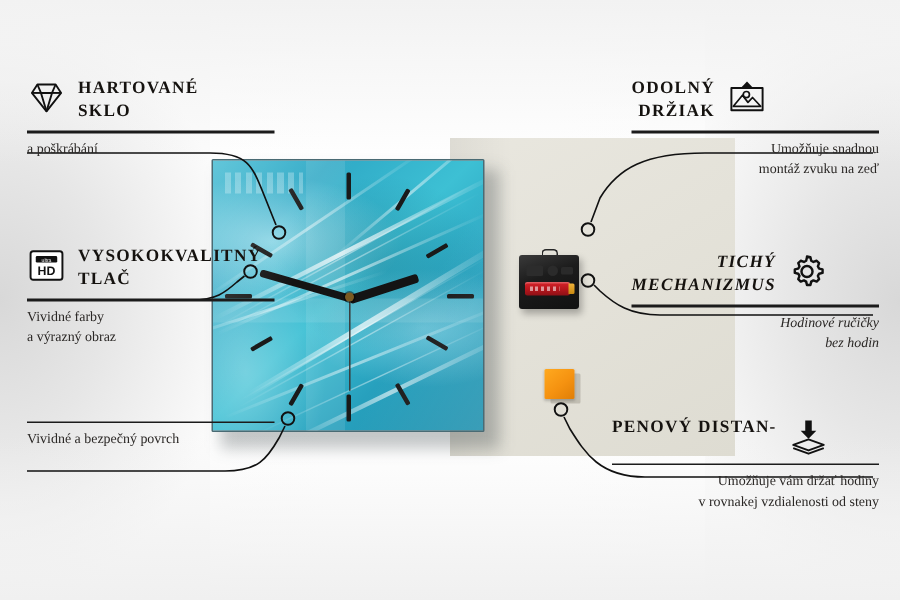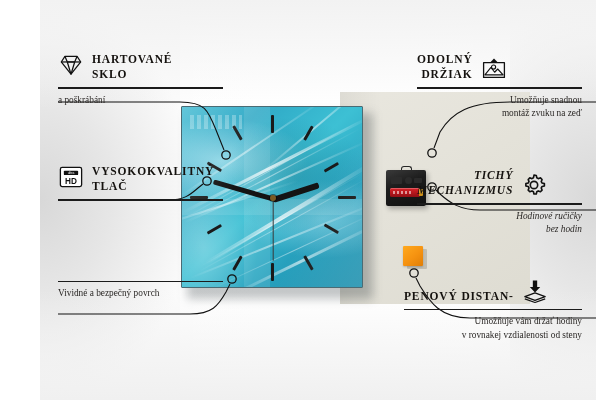--- a/index.html
+++ b/index.html
@@ -2,21 +2,21 @@
 <html><head>
 <meta charset="utf-8">
 <style>
   * { margin:0; padding:0; box-sizing:border-box; }
   html,body { width:600px; height:400px; overflow:hidden; }
   body {
     font-family:"Liberation Serif", serif;
     background:#ffffff;
     position:relative;
   }
-  #stage { position:absolute; inset:0; width:556px; height:400px; overflow:hidden;margin-left:40px; }
+  #stage { position:absolute; inset:0; width:600px; height:400px; overflow:hidden; }
 
   
   .bg-base { position:absolute; inset:0; background:#fbfbfb; }
   .bg-vig-l { position:absolute; left:0; top:0; width:230px; height:400px;
       background:radial-gradient(ellipse 200px 260px at 0% 50%, #d8d8d8 0%, #e6e6e6 35%, rgba(250,250,250,0) 78%); }
   .bg-vig-r { position:absolute; right:0; top:0; width:230px; height:400px;
       background:radial-gradient(ellipse 200px 260px at 100% 50%, #d8d8d8 0%, #e6e6e6 35%, rgba(250,250,250,0) 78%); }
   .bg-center { position:absolute; left:140px; top:0; width:330px; height:400px;
       background:linear-gradient(90deg, rgba(255,255,255,.85) 0%, #ffffff 25%, #ffffff 70%, rgba(255,255,255,.8) 100%); }
   .bg-soft-top { position:absolute; left:0; top:0; width:600px; height:110px;
@@ -100,21 +100,21 @@
   .lines { position:absolute; inset:0; pointer-events:none; }
 
   
   .feat { position:absolute; width:165px; }
   .feat .head { display:flex; align-items:flex-start; gap:8px; }
   .feat .title { font-size:11.5px; font-weight:700; letter-spacing:.85px; color:#15120f; line-height:1.32; text-transform:uppercase; }
   .feat .rule { height:1.4px; background:#1b1b1b; margin:5px 0 5px; width:100%; }
   .feat .desc { font-size:9.3px; color:#2a2725; line-height:1.45; }
   .feat.left .head { justify-content:flex-start; }
   .feat.left .title, .feat.left .desc { text-align:left; }
-  .feat.right .head { justify-content:flex-end; flex-direction:row-reverse;align-items:flex-end; }
+  .feat.right .head { justify-content:flex-end; flex-direction:row-reverse; }
   .feat.right .title, .feat.right .desc { text-align:right; }
   .ico { width:26px; height:26px; flex:0 0 26px; display:block; }
   .ico svg { display:block; width:26px; height:26px; }
 
   .f-pos-1 { left:18px;  top:52px; }
   .f-pos-2 { left:18px;  top:164px; }
   .f-pos-3 { left:18px;  top:276px; }
   .f-pos-4 { right:14px; top:52px; }
   .f-pos-5 { right:14px; top:168px;font-style:italic; }
   .f-pos-6 { right:14px; top:278px; width:178px; }
@@ -247,20 +247,24 @@
           <text x="12" y="9.6" font-family="Liberation Sans, sans-serif" font-size="3.1" fill="#fff" text-anchor="middle">ultra</text>
           <text x="12" y="18" font-family="Liberation Sans, sans-serif" font-size="7.6" font-weight="bold" fill="#111" text-anchor="middle">HD</text>
         </svg>
       </span>
       <div class="title">
         <div>VYSOKOKVALITNÝ</div>
         <div>TLAČ</div>
       </div>
     </div>
     <div class="rule"></div>
+    <div class="desc">
+      <div>Vividné farby</div>
+      <div>a výrazný obraz</div>
+    </div>
   </div>
 
   <div class="feat left f-pos-3">
     <div class="rule"></div>
     <div class="desc">
       <div>Vividné a bezpečný povrch</div>
     </div>
   </div>
 
   <div class="feat right f-pos-4">

